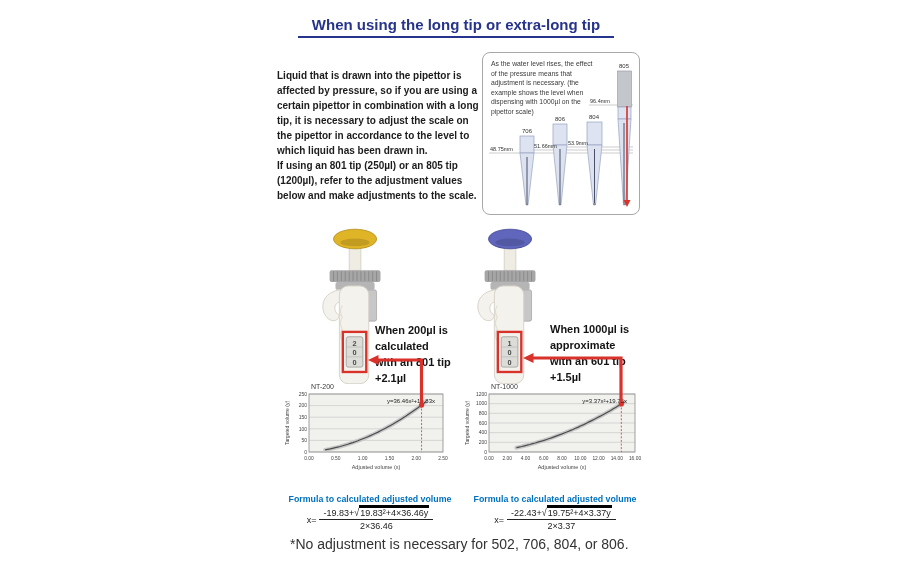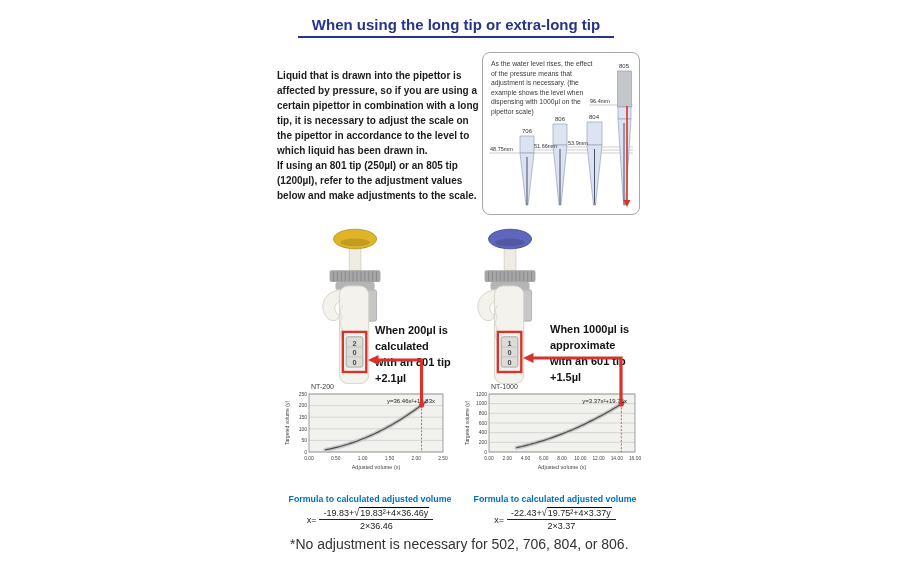--- a/index.html
+++ b/index.html
@@ -40,21 +40,21 @@
   .chart { position:absolute; }
   .formula-block { position:absolute; text-align:center; }
   .formula-block-1 { left:288px; top:494px; width:164px; }
   .formula-block-2 { left:466px; top:494px; width:178px; }
   .formula-head { font-size:8.8px; font-weight:bold; color:#0070c0; margin-bottom:4px; }
   .formula { font-size:9px; color:#222; display:flex; align-items:center; justify-content:center; gap:3px; }
   .frac { display:inline-flex; flex-direction:column; text-align:center; }
   .frac .num { border-bottom:1px solid #222; padding:0 4px 1px 4px; white-space:nowrap; }
   .frac .den { padding-top:1px; }
   .sqrt-sign { display:inline-block; transform:scaleY(1.15); }
-  .radicand { border-top:1px solid #000000; padding:0 1px;text-align:center; }
+  .radicand { border-top:3px solid #000000; padding:0 1px;text-align:center; }
   .footnote { position:absolute; left:290px; top:536px; font-size:14px; color:#333; }
   svg text { font-family:"Liberation Sans", sans-serif; }
 </style>
 </head>
 <body>
 
 <div class="page">
 
   <div class="title-wrap">
     <div class="title">When using the long tip or extra-long tip</div>

